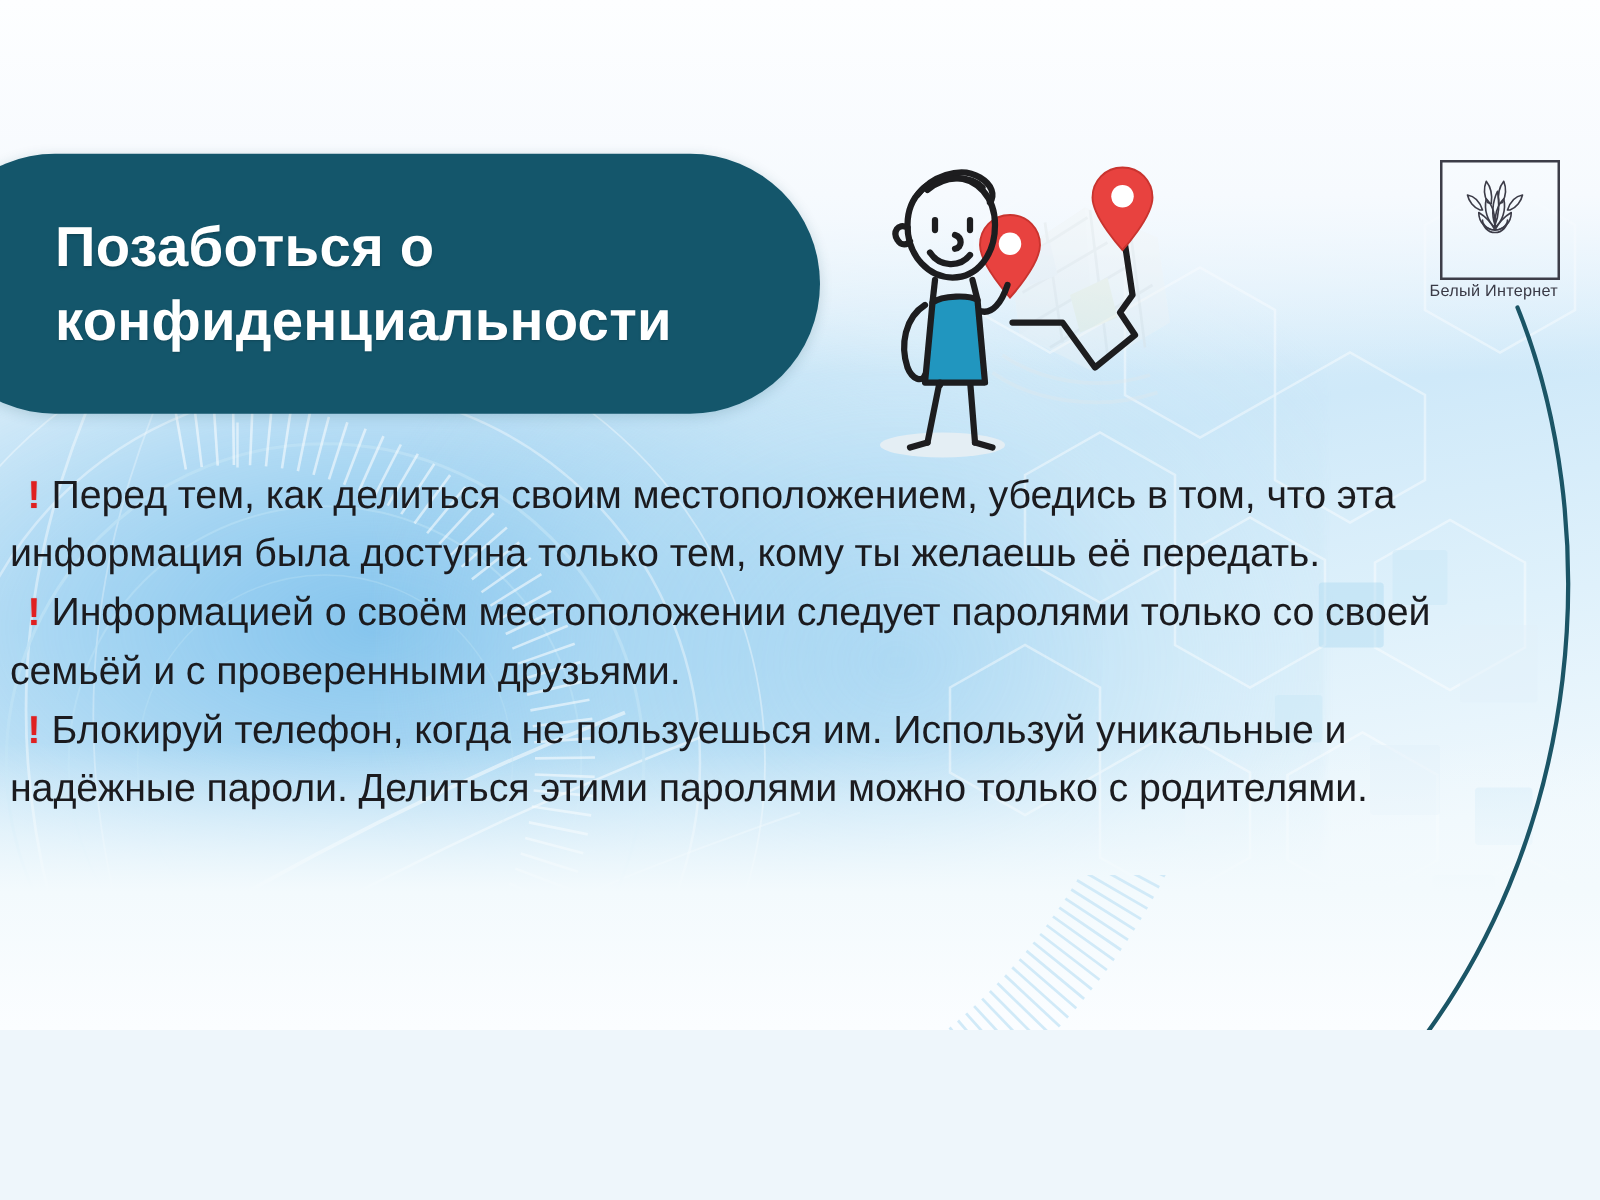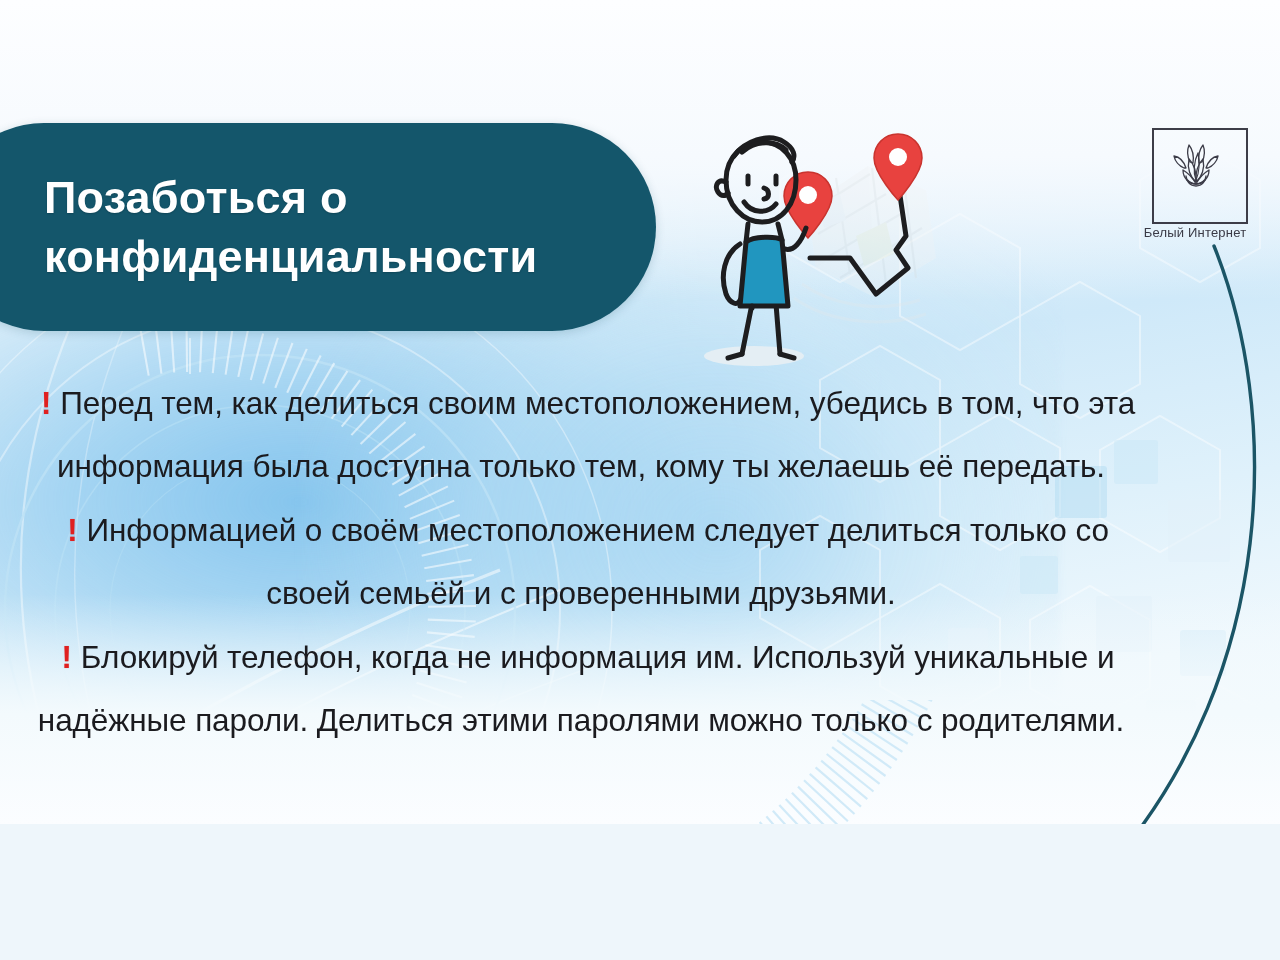--- a/index.html
+++ b/index.html
@@ -103,23 +103,22 @@
     margin-top:35px;
   }
 
   
   .right-arc{position:absolute;right:0;top:240px;width:170px;height:630px;}
   .right-arc svg{display:block;width:100%;height:100%;}
 
   
   .body-text{
     position:absolute;left:8px;top:372px;width:1146px;
-    font-size:31.5px;line-height:63px;color:#1b1b1f;
+    font-size:31.5px;line-height:46px;color:#1b1b1f;
     letter-spacing:-0.1px;
-    text-align:center;
   }
   .para{margin:0 0 1px 0;text-indent:0;}
   .bang{
     color:#e02020;font-weight:bold;font-size:31px;
     margin-left:14px;margin-right:9px;
     text-shadow:0 0 1px rgba(190,20,20,.35);
   }
 </style>
 </head>
 <body>
@@ -452,20 +451,20 @@
       </svg>
     </div>
     <div class="logo-caption">Белый Интернет</div>
   </div>
 
   <div class="body-text">
     <p class="para">
       <span class="bang">!</span><span>Перед тем, как делиться своим местоположением, убедись в том, что эта информация была доступна только тем, кому ты желаешь её передать.</span>
     </p>
     <p class="para">
-      <span class="bang">!</span><span>Информацией о своём местоположением следует делиться только со своей семьёй и с проверенными друзьями.</span>
+      <span class="bang">!</span><span>Информацией о своём местоположении следует паролями только со своей семьёй и с проверенными друзьями.</span>
     </p>
     <p class="para">
-      <span class="bang">!</span><span>Блокируй телефон, когда не информация им. Используй уникальные и надёжные пароли. Делиться этими паролями можно только с родителями.</span>
+      <span class="bang">!</span><span>Блокируй телефон, когда не пользуешься им. Используй уникальные и надёжные пароли. Делиться этими паролями можно только с родителями.</span>
     </p>
   </div>
 
 </div>
 
 </body></html>

